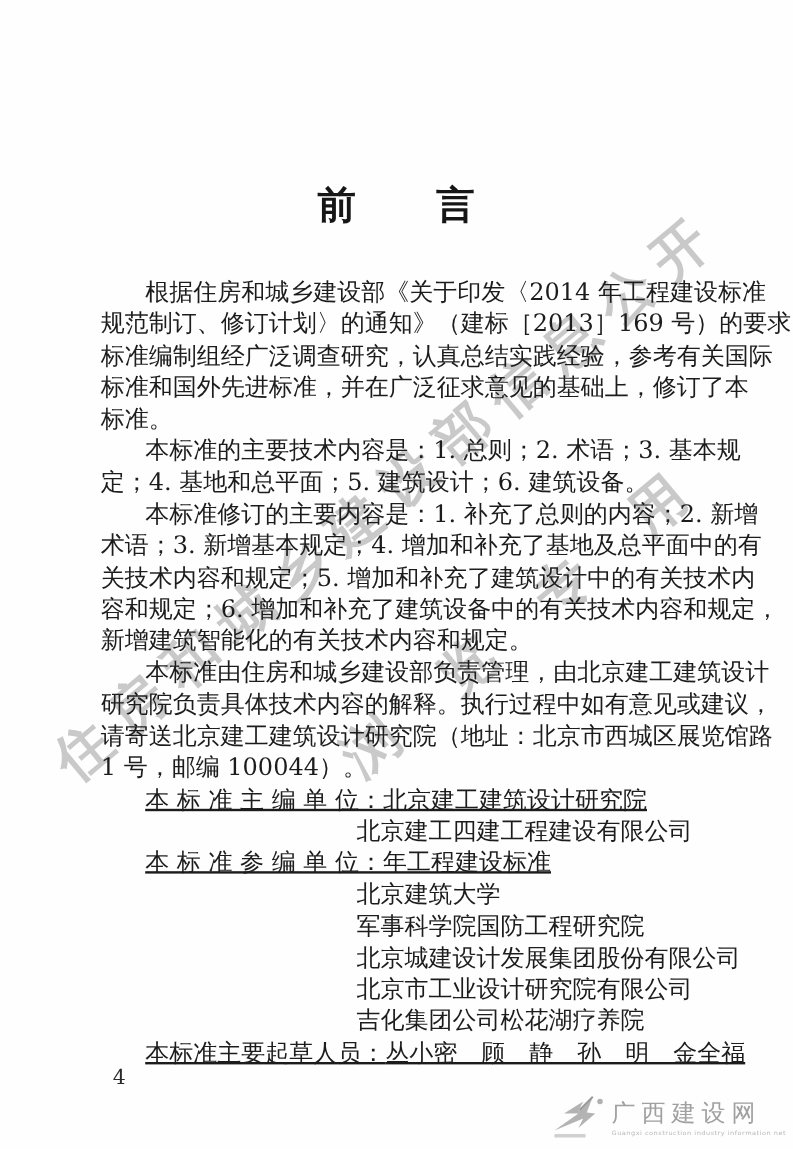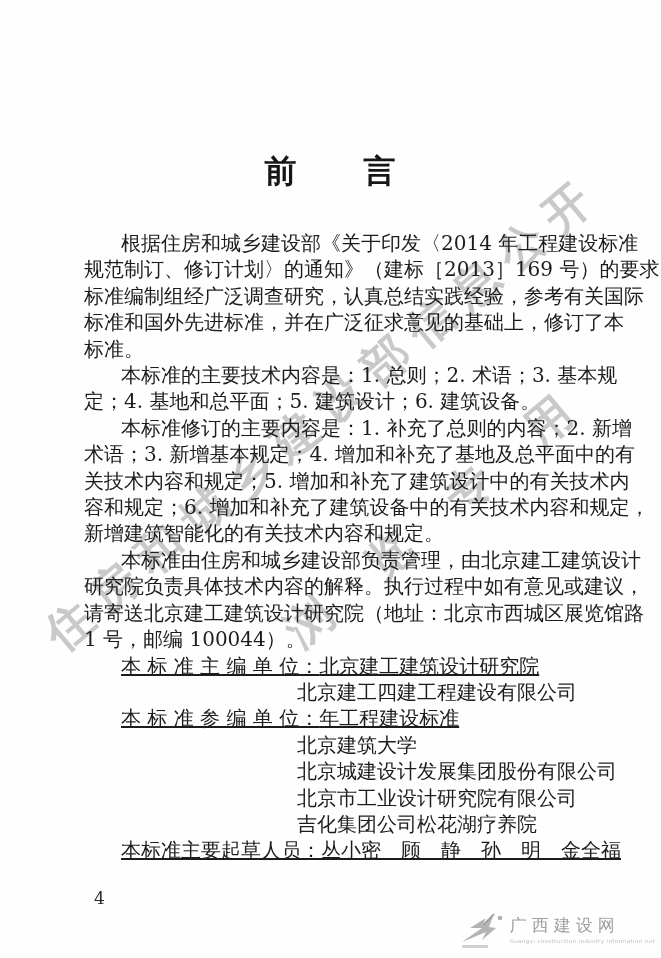--- a/index.html
+++ b/index.html
@@ -52,21 +52,21 @@
   
   .footer-logo{
     position:absolute;right:6px;bottom:8px;
     display:flex;align-items:flex-start;
     color:#9d9d9d;
   }
   .logo-mark{position:relative;width:52px;height:44px;flex:none;}
   .logo-mark svg{display:block;}
   .logo-textcol{display:flex;flex-direction:column;margin-left:2px;margin-top:8px;}
   .logo-name{
-    font-size:17px;letter-spacing:5px;color:#a0a0a0;
+    font-size:20px;letter-spacing:5px;color:#a0a0a0;
     font-family:"DejaVu Serif","Liberation Serif",serif;
     white-space:nowrap;
   }
   .logo-tagline{
     font-size:5.5px;color:#b9b9b9;letter-spacing:0.4px;
     font-family:"DejaVu Sans","Liberation Sans",sans-serif;
     white-space:nowrap;margin-top:1px;
     transform:scaleY(0.9);
   }
   .logo-sub{
@@ -100,20 +100,21 @@
         <div class="line n">容和规定；6. 增加和补充了建筑设备中的有关技术内容和规定，</div>
         <div class="line n">新增建筑智能化的有关技术内容和规定。</div>
         <div class="line p">本标准由住房和城乡建设部负责管理，由北京建工建筑设计</div>
         <div class="line n">研究院负责具体技术内容的解释。执行过程中如有意见或建议，</div>
         <div class="line n">请寄送北京建工建筑设计研究院（地址：北京市西城区展览馆路</div>
         <div class="line n">1 号，邮编 100044）。</div>
         <div class="unit-line"><span class="indent"></span><span class="unit-label">本 标 准 主 编 单 位：</span><span class="unit-value">北京建工建筑设计研究院</span></div>
         <div class="line c">北京建工四建工程建设有限公司</div>
         <div class="unit-line"><span class="indent"></span><span class="unit-label">本 标 准 参 编 单 位：</span><span class="unit-value">年工程建设标准</span></div>
         <div class="line c">北京建筑大学</div>
+        <div class="line c">军事科学院国防工程研究院</div>
         <div class="line c">北京城建设计发展集团股份有限公司</div>
         <div class="line c">北京市工业设计研究院有限公司</div>
         <div class="line c">吉化集团公司松花湖疗养院</div>
         <div class="unit-line"><span class="indent"></span><span class="unit-label">本标准主要起草人员：</span><span class="unit-value">丛小密　顾　静　孙　明　金全福</span></div>
       </div>
 
     <div class="page-number">4</div>
 
     <div class="footer-logo">
       <div class="logo-mark">

